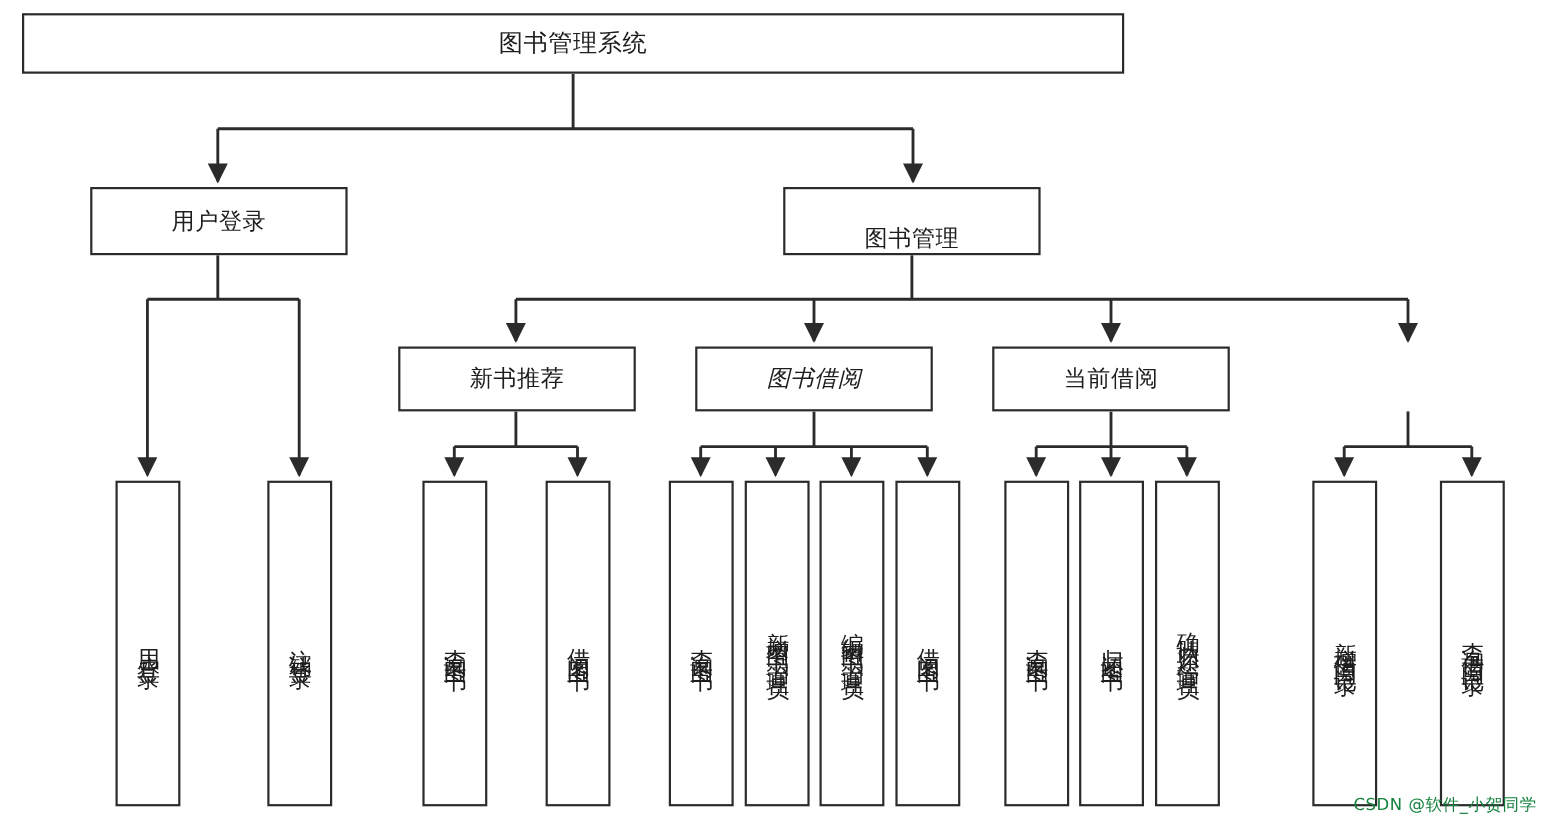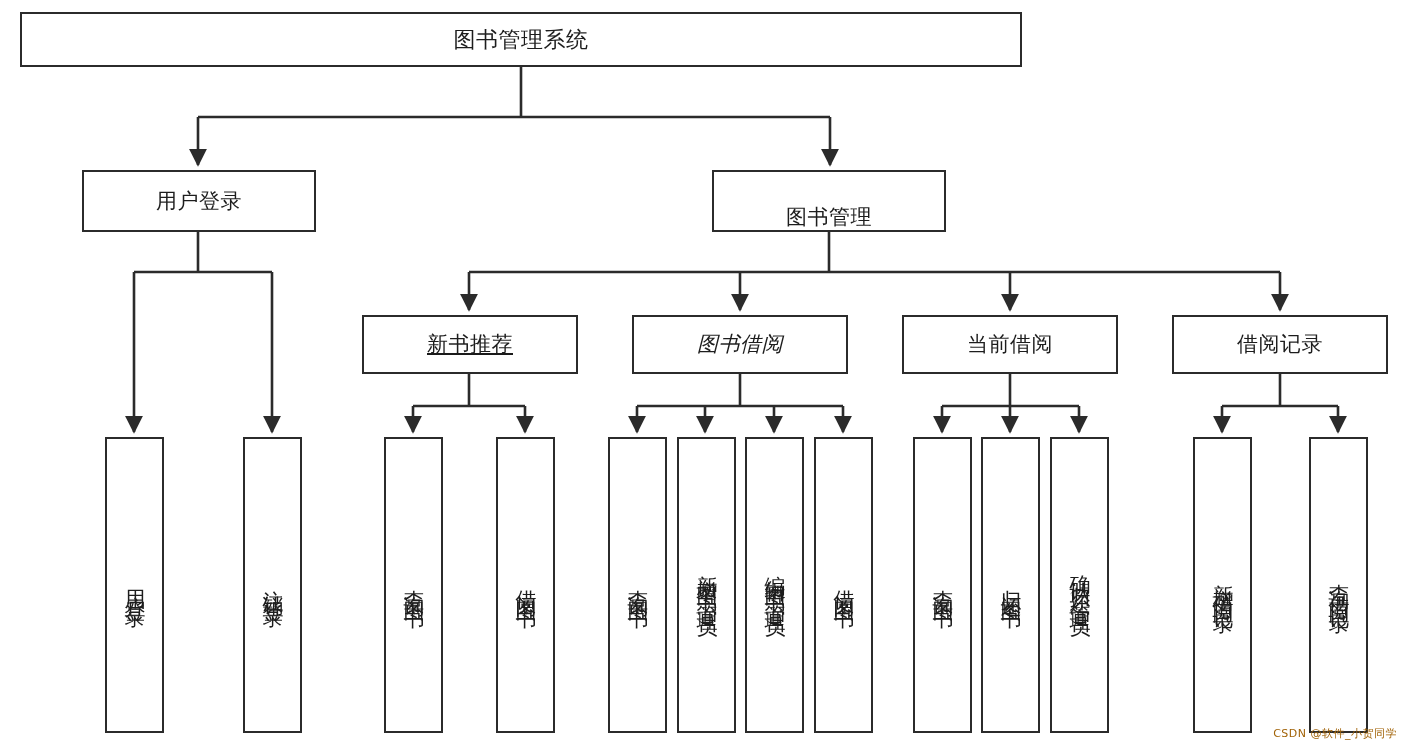--- a/index.html
+++ b/index.html
@@ -58,22 +58,22 @@
     line-height: 1;
     max-height: 100%;
   }
   #root-node .node-label {
     font-size: 22px;
   }
   .watermark {
     position: absolute;
     right: 8px;
     bottom: 6px;
-    font-size: 11px;
-    color: #a16207;
+    font-size: 15px;
+    color: #15803d;
     white-space: nowrap;
     letter-spacing: 0.5px;
   }
 </style>
 </head>
 <body>
 
 <div id="canvas">
 
   <svg class="svg-layer" viewBox="0 0 1405 747" xmlns="http://www.w3.org/2000/svg">
@@ -131,31 +131,28 @@
     <span class="node-label">图书管理系统</span>
   </div>
 
   <div class="node h-node" style="left:82px; top:170px; width:234px; height:62px;">
     <span class="node-label">用户登录</span>
   </div>
   <div class="node h-node" style="left:712px; top:170px; width:234px; height:62px;align-items:flex-end;">
     <span class="node-label">图书管理</span>
   </div>
 
-  <div class="node h-node" style="left:362px; top:315px; width:216px; height:59px;text-decoration:underline;">
+  <div class="node h-node" style="left:362px; top:315px; width:216px; height:59px;">
     <span class="node-label">新书推荐</span>
   </div>
   <div class="node h-node" style="left:632px; top:315px; width:216px; height:59px;font-style:italic;">
     <span class="node-label">图书借阅</span>
   </div>
   <div class="node h-node" style="left:902px; top:315px; width:216px; height:59px;">
     <span class="node-label">当前借阅</span>
-  </div>
-  <div class="node h-node" style="left:1172px; top:315px; width:216px; height:59px;">
-    <span class="node-label">借阅记录</span>
   </div>
 
   <div class="node v-node" style="left:105px; top:437px; width:59px; height:296px;">
     <span class="node-label">用户登录</span>
   </div>
   <div class="node v-node" style="left:243px; top:437px; width:59px; height:296px;">
     <span class="node-label">注销登录</span>
   </div>
 
   <div class="node v-node" style="left:384px; top:437px; width:59px; height:296px;">

